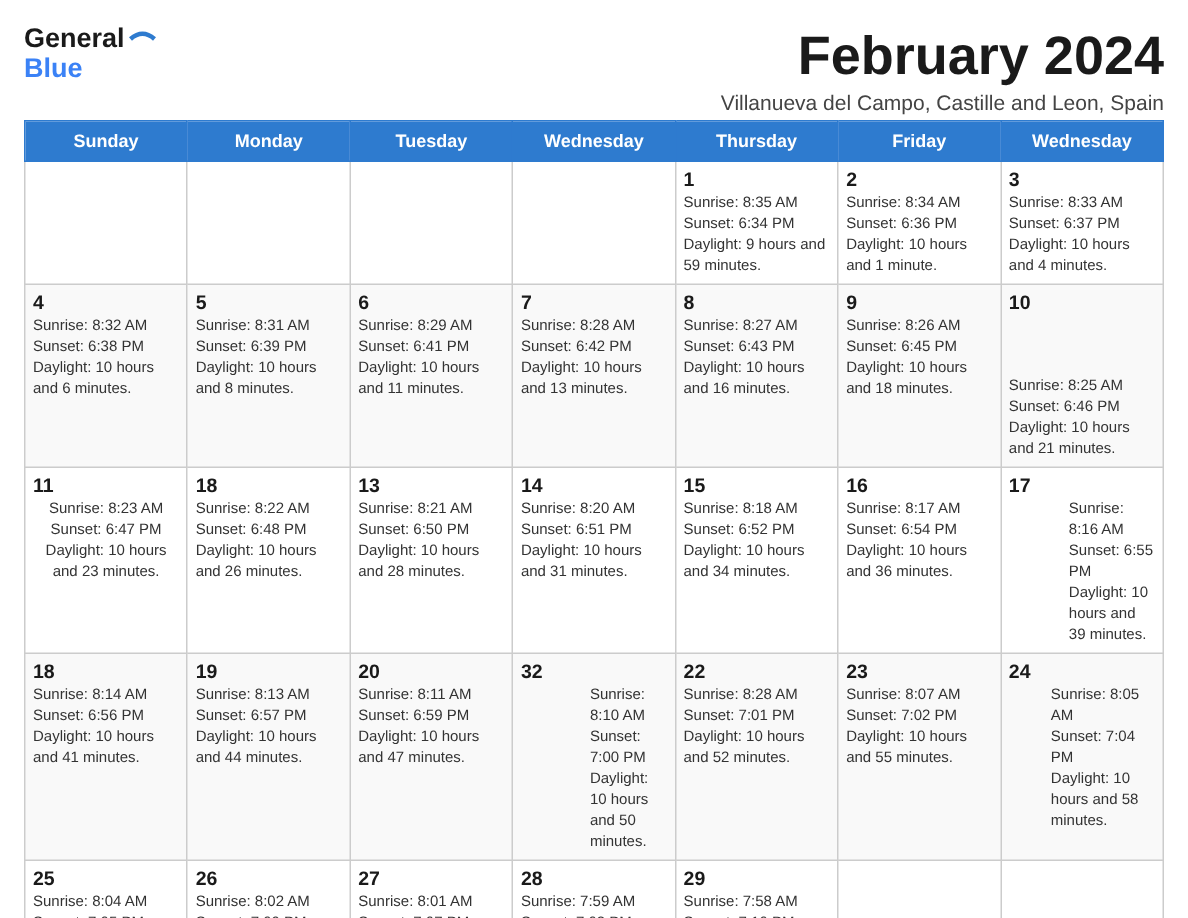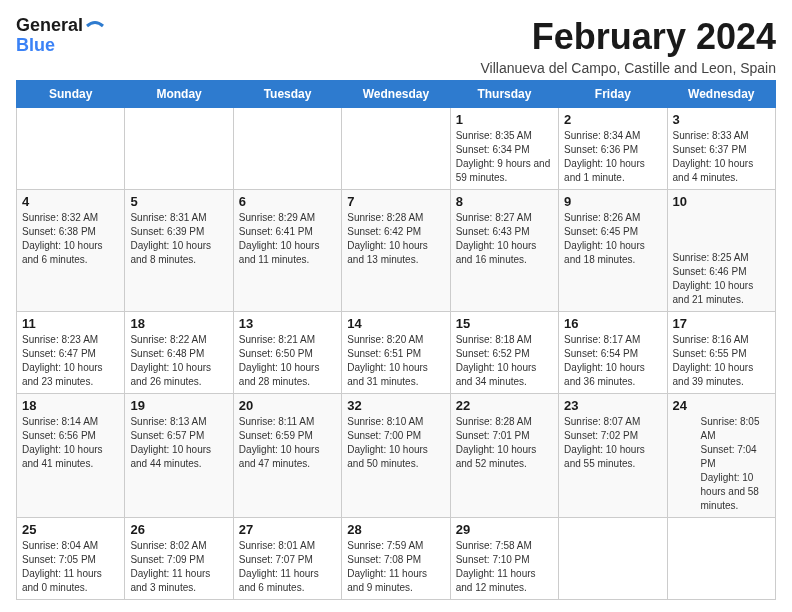--- a/index.html
+++ b/index.html
@@ -171,21 +171,21 @@
         <td>
           <span class="day-number">10</span>
           <div class="day-info" style="white-space: pre-line; margin-top: 42px;">Sunrise: 8:25 AM
 Sunset: 6:46 PM
 Daylight: 10 hours and 21 minutes.</div>
         </td>
       </tr>
       <tr>
         <td>
           <span class="day-number">11</span>
-          <div class="day-info" style="white-space: pre-line;">Sunrise: 8:23 AM
+          <div class="day-info" style="white-space: pre-line; text-align: center;">Sunrise: 8:23 AM
 Sunset: 6:47 PM
 Daylight: 10 hours and 23 minutes.</div>
         </td>
         <td>
           <span class="day-number">18</span>
           <div class="day-info" style="white-space: pre-line;">Sunrise: 8:22 AM
 Sunset: 6:48 PM
 Daylight: 10 hours and 26 minutes.</div>
         </td>
         <td>
@@ -207,21 +207,21 @@
 Daylight: 10 hours and 34 minutes.</div>
         </td>
         <td>
           <span class="day-number">16</span>
           <div class="day-info" style="white-space: pre-line;">Sunrise: 8:17 AM
 Sunset: 6:54 PM
 Daylight: 10 hours and 36 minutes.</div>
         </td>
         <td>
           <span class="day-number">17</span>
-          <div class="day-info" style="white-space: pre-line;">Sunrise: 8:16 AM
+          <div class="day-info" style="white-space: pre-line; margin-left: 40px;">Sunrise: 8:16 AM
 Sunset: 6:55 PM
 Daylight: 10 hours and 39 minutes.</div>
         </td>
       </tr>
       <tr>
         <td>
           <span class="day-number">18</span>
           <div class="day-info" style="white-space: pre-line;">Sunrise: 8:14 AM
 Sunset: 6:56 PM
 Daylight: 10 hours and 41 minutes.</div>
@@ -233,21 +233,21 @@
 Daylight: 10 hours and 44 minutes.</div>
         </td>
         <td>
           <span class="day-number">20</span>
           <div class="day-info" style="white-space: pre-line;">Sunrise: 8:11 AM
 Sunset: 6:59 PM
 Daylight: 10 hours and 47 minutes.</div>
         </td>
         <td>
           <span class="day-number">32</span>
-          <div class="day-info" style="white-space: pre-line;">Sunrise: 8:10 AM
+          <div class="day-info" style="white-space: pre-line; margin-left: 46px;">Sunrise: 8:10 AM
 Sunset: 7:00 PM
 Daylight: 10 hours and 50 minutes.</div>
         </td>
         <td>
           <span class="day-number">22</span>
           <div class="day-info" style="white-space: pre-line;">Sunrise: 8:28 AM
 Sunset: 7:01 PM
 Daylight: 10 hours and 52 minutes.</div>
         </td>
         <td>

